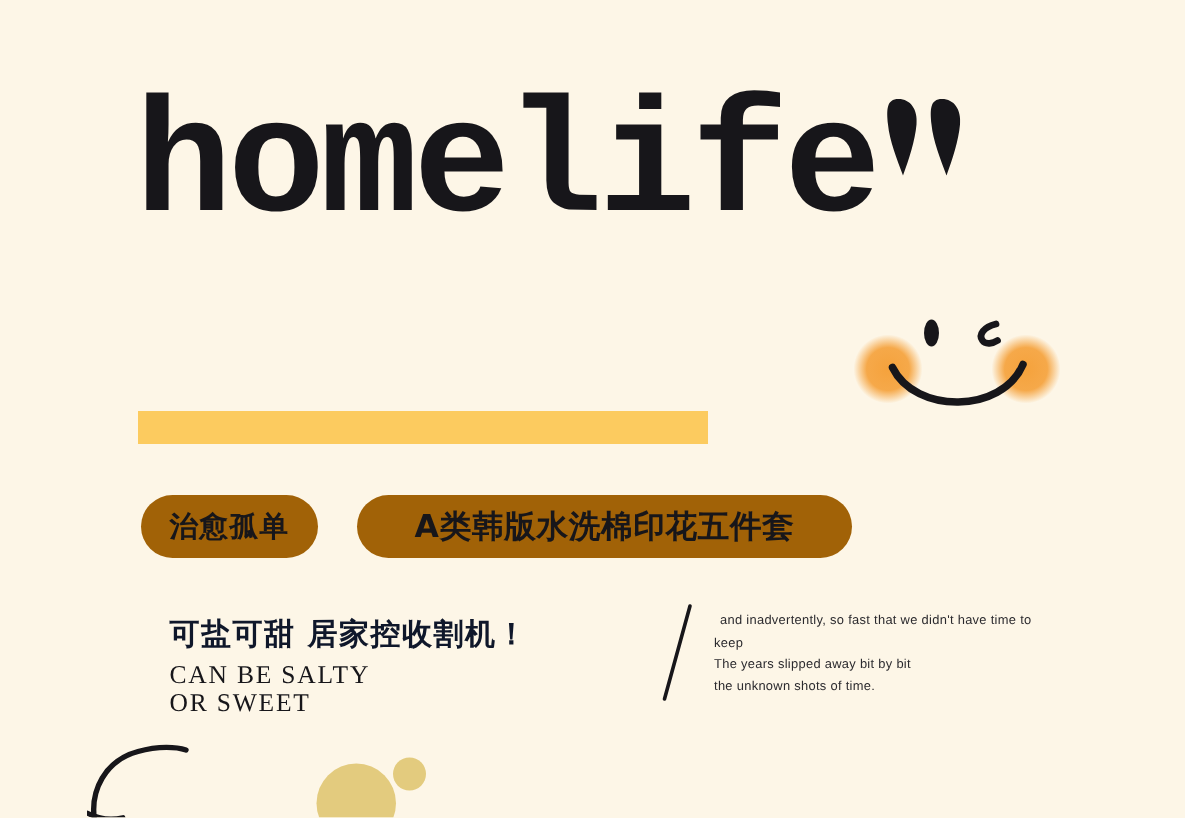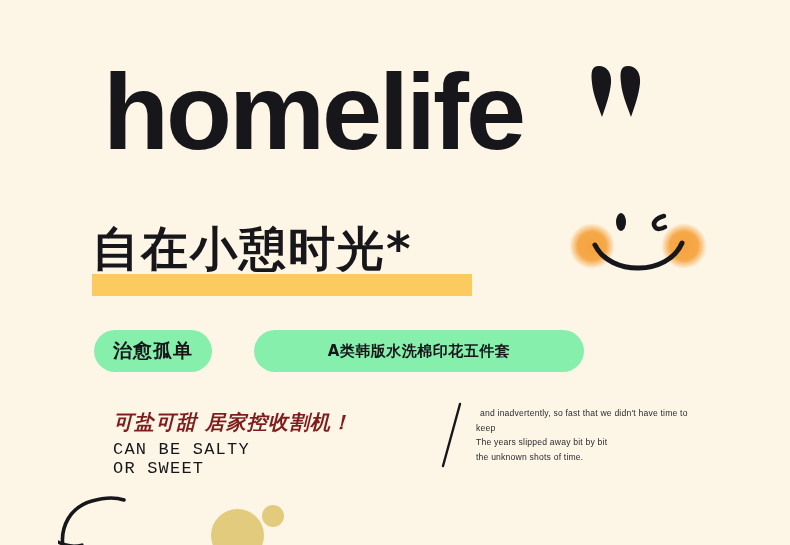--- a/index.html
+++ b/index.html
@@ -17,23 +17,23 @@
     position: relative;
     width: 790px;
     height: 545px;
     background: #FDF6E7;
     overflow: hidden;
   }
 
   
   .headline {
     position: absolute;
-    left: 103px;
+    left: 90px;
     top: 58px;
-    font-family: Liberation Sans, sans-serif;
+    font-family: Liberation Mono, monospace;
     font-weight: bold;
     font-size: 108px;
     line-height: 1;
     letter-spacing: -3px;
     color: #17161A;
     white-space: nowrap;
   }
 
   
   .quote-mark {
@@ -78,62 +78,61 @@
     width: 140px;
     height: 88px;
   }
 
   
   .pill {
     position: absolute;
     display: flex;
     align-items: center;
     justify-content: center;
-    background: #86efac;
+    background: #a16207;
     border-radius: 40px;
     color: #17161A;
     font-family: "DejaVu Sans", sans-serif;
     font-weight: bold;
     white-space: nowrap;
   }
   .pill-1 {
     left: 94px;
     top: 330px;
     width: 118px;
     height: 42px;
     font-size: 19px;
     letter-spacing: 1px;
   }
   .pill-2 {
-    left: 254px;
+    left: 238px;
     top: 330px;
     width: 330px;
     height: 42px;
-    font-size: 15px;
+    font-size: 21px;
     letter-spacing: 0.5px;
   }
 
   
   .tagline-cn {
     position: absolute;
     left: 113px;
     top: 409px;
     font-family: "DejaVu Sans", sans-serif;
     font-weight: bold;
     font-size: 20px;
     letter-spacing: 1px;
-    color: #7f1d1d;
-    white-space: nowrap;
-    font-style: italic;
+    color: #0f172a;
+    white-space: nowrap;
   }
   .tagline-en {
     position: absolute;
     left: 113px;
     top: 440px;
-    font-family: Liberation Mono, monospace;
+    font-family: Liberation Serif, serif;
     font-size: 17px;
     line-height: 19px;
     letter-spacing: 1.2px;
     color: #17161A;
     white-space: nowrap;
   }
 
   
   .slash {
     position: absolute;
@@ -193,21 +192,20 @@
 
   <div class="quote-mark">
     <svg width="60" height="52" viewBox="0 0 60 52" xmlns="http://www.w3.org/2000/svg">
       <path d="M13 0 C21 0 26 7 25 17 C24 28 20 40 16 51 C12 40 7 28 6 17 C5 7 5 0 13 0 Z" fill="#17161A"></path>
       <path d="M42 0 C50 0 55 7 54 17 C53 28 49 40 45 51 C41 40 36 28 35 17 C34 7 34 0 42 0 Z" fill="#17161A"></path>
     </svg>
   </div>
 
   <div class="subtitle-wrap">
     <div class="subtitle-highlight"></div>
-    <div class="subtitle">自在小憩时光*</div>
   </div>
 
   <div class="smiley">
     <svg width="140" height="88" viewBox="0 0 140 88" xmlns="http://www.w3.org/2000/svg">
       <defs>
         <radialGradient id="blush" cx="50%" cy="50%" r="50%">
           <stop offset="0%" stop-color="#F5A23C" stop-opacity="1"></stop>
           <stop offset="62%" stop-color="#F5A23C" stop-opacity="0.92"></stop>
           <stop offset="100%" stop-color="#F5A23C" stop-opacity="0"></stop>
         </radialGradient>

